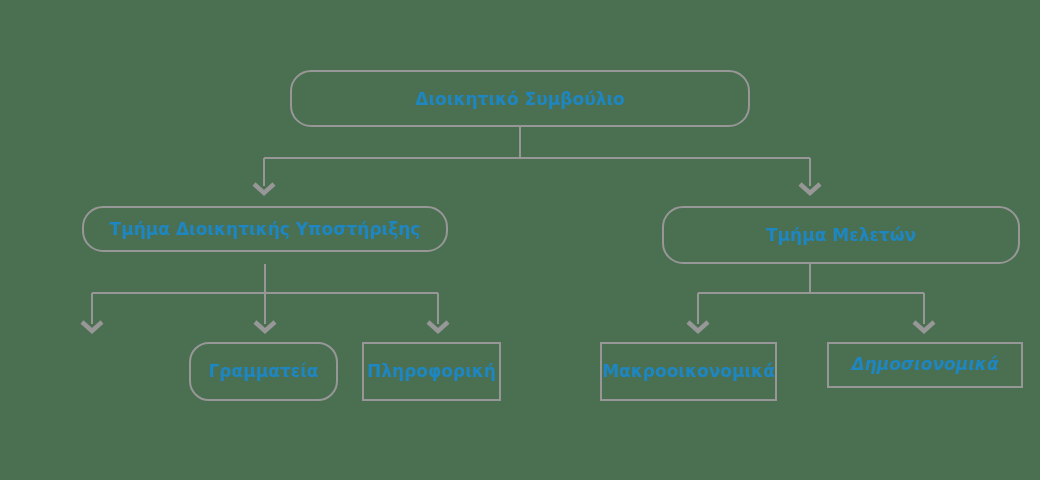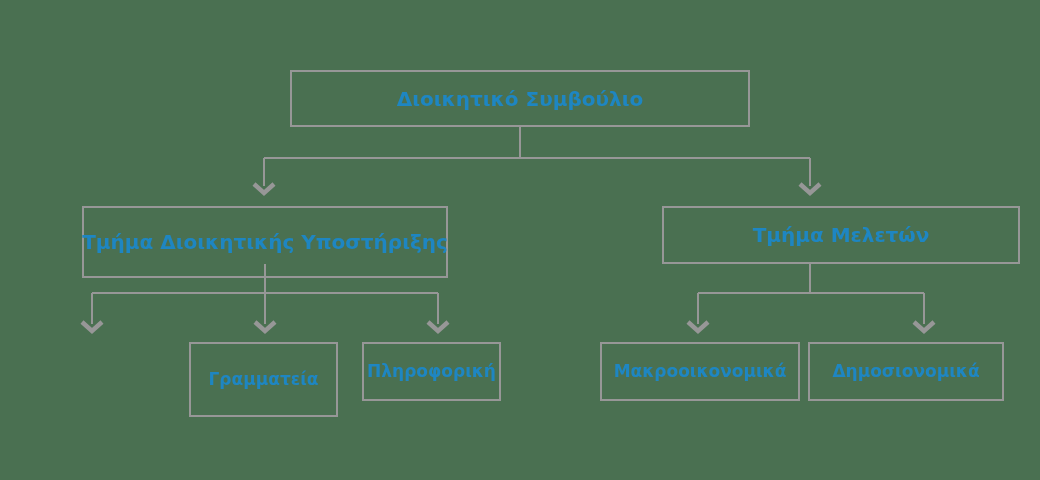--- a/index.html
+++ b/index.html
@@ -49,22 +49,23 @@
     border: 2px solid var(--box-border);
     background: transparent;
     display: flex;
     align-items: center;
     justify-content: center;
     text-align: center;
     color: var(--label-blue);
     font-weight: bold;
   }
   .lvl1, .lvl2 {
-    font-size: 20px;
+    font-size: 17px;
     white-space: nowrap;
+    border-radius: 21px;
   }
   .lvl3 {
     font-size: 17px;
     line-height: 1.28;
     padding: 2px 4px;
   }
 </style>
 </head>
 <body>
 
@@ -97,34 +98,34 @@
       <path d="M428,322 L438,331 L448,322"></path>
       <path d="M688,322 L698,331 L708,322"></path>
       <path d="M914,322 L924,331 L934,322"></path>
     </g>
   </svg>
 
   <div class="node lvl1" style="left:290px; top:70px; width:460px; height:57px;">
     <span>Διοικητικό Συμβούλιο</span>
   </div>
 
-  <div class="node lvl2" style="left:82px; top:206px; width:366px; height:72px;">
+  <div class="node lvl2" style="left:82px; top:206px; width:366px; height:46px;">
     <span>Τμήμα Διοικητικής Υποστήριξης</span>
   </div>
   <div class="node lvl2" style="left:630px; top:206px; width:358px; height:58px;margin-left:32px;">
     <span>Τμήμα Μελετών</span>
   </div>
 
-  <div class="node lvl3" style="left:189px; top:342px; width:149px; height:75px;">
+  <div class="node lvl3" style="left:189px; top:342px; width:149px; height:59px;border-radius:20px;">
     <span>Γραμματεία</span>
   </div>
   <div class="node lvl3" style="left:362px; top:342px; width:139px; height:59px;">
     <span>Πληροφορική</span>
   </div>
 
-  <div class="node lvl3" style="left:600px; top:342px; width:200px; height:59px;">
+  <div class="node lvl3" style="left:600px; top:342px; width:177px; height:59px;">
     <span>Μακροοικονομικά</span>
   </div>
-  <div class="node lvl3" style="left:808px; top:342px; width:196px; height:59px;">
+  <div class="node lvl3" style="left:827px; top:342px; width:196px; height:46px;font-style:italic;">
     <span>Δημοσιονομικά</span>
   </div>
 
 </div>
 
 </body></html>

